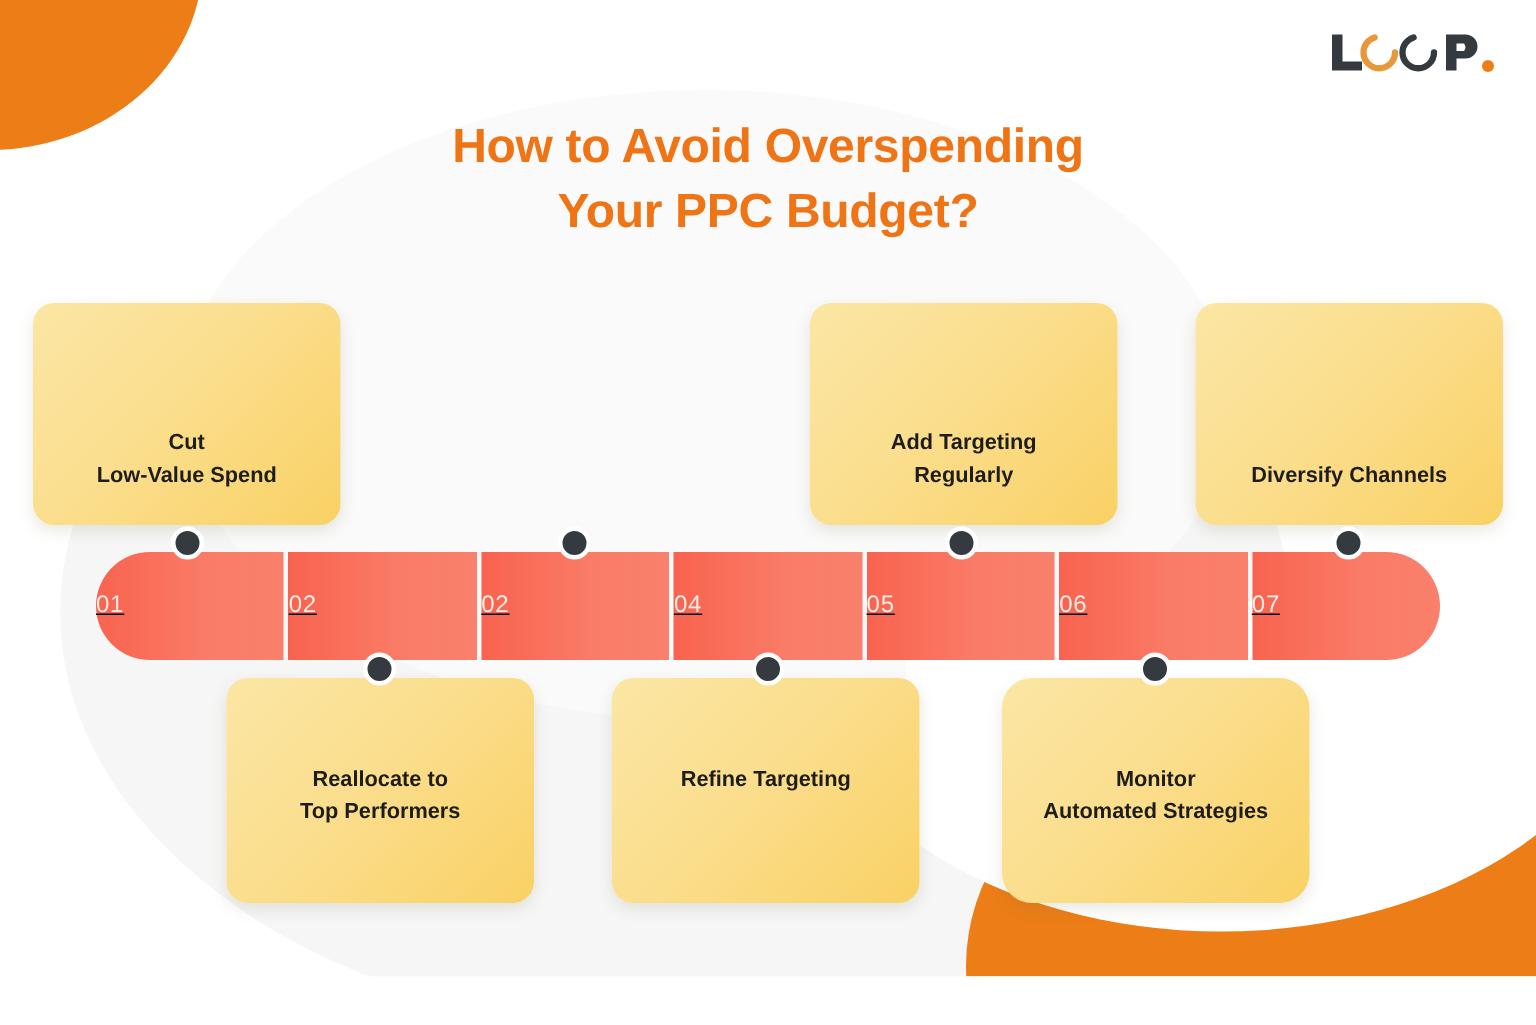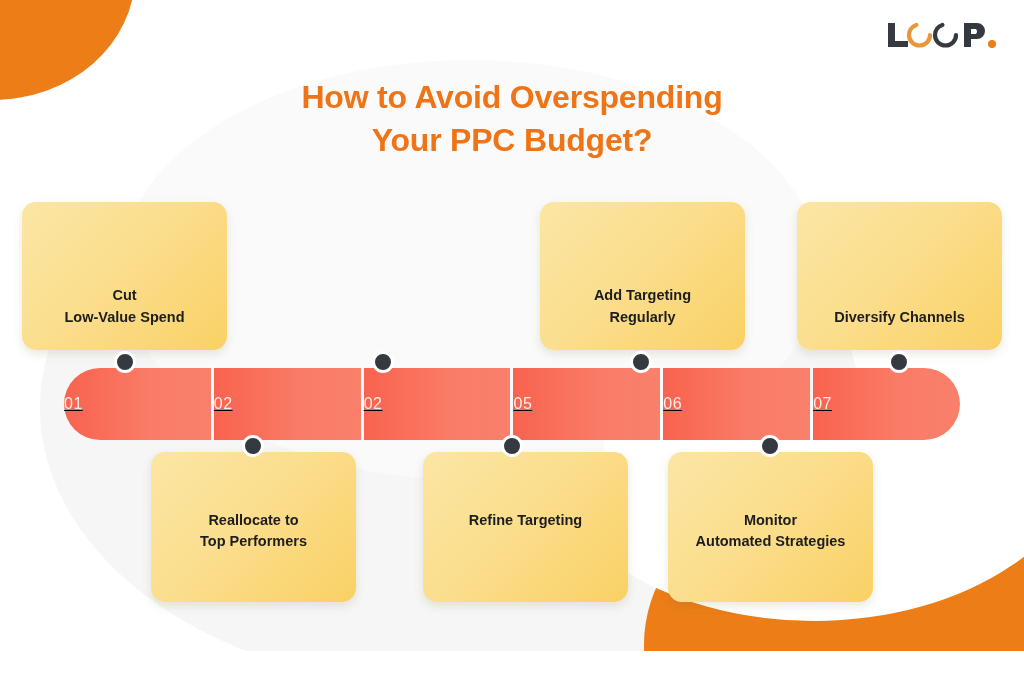--- a/index.html
+++ b/index.html
@@ -214,37 +214,40 @@
 Regularly</div>
   </div>
   <div class="card card-bottom" style="left:151px;">
     <div class="card-label">Reallocate to
 Top Performers</div>
   </div>
 
   <div class="card card-top" style="left:797px;">
     <div class="card-label">Diversify Channels</div>
   </div>
-  <div class="card card-bottom" style="left:423px;">
+  <div class="card card-bottom" style="left:408px;">
     <div class="card-label">Refine Targeting</div>
   </div>
-  <div class="card card-bottom" style="left:668px;">
+  <div class="card card-bottom" style="left:668px;border-radius:20px;">
     <div class="card-label">Monitor
 Automated Strategies</div>
   </div>
 
   <div class="bar">
     <div class="seg">
       <span class="seg-num">01</span>
     </div>
     <div class="seg">
       <span class="seg-num">02</span>
     </div>
     <div class="seg">
       <span class="seg-num">02</span>
+    </div>
+    <div class="seg">
+      <span class="seg-num">04</span>
     </div>
     <div class="seg">
       <span class="seg-num">05</span>
     </div>
     <div class="seg">
       <span class="seg-num">06</span>
     </div>
     <div class="seg">
       <span class="seg-num">07</span>
     </div>

